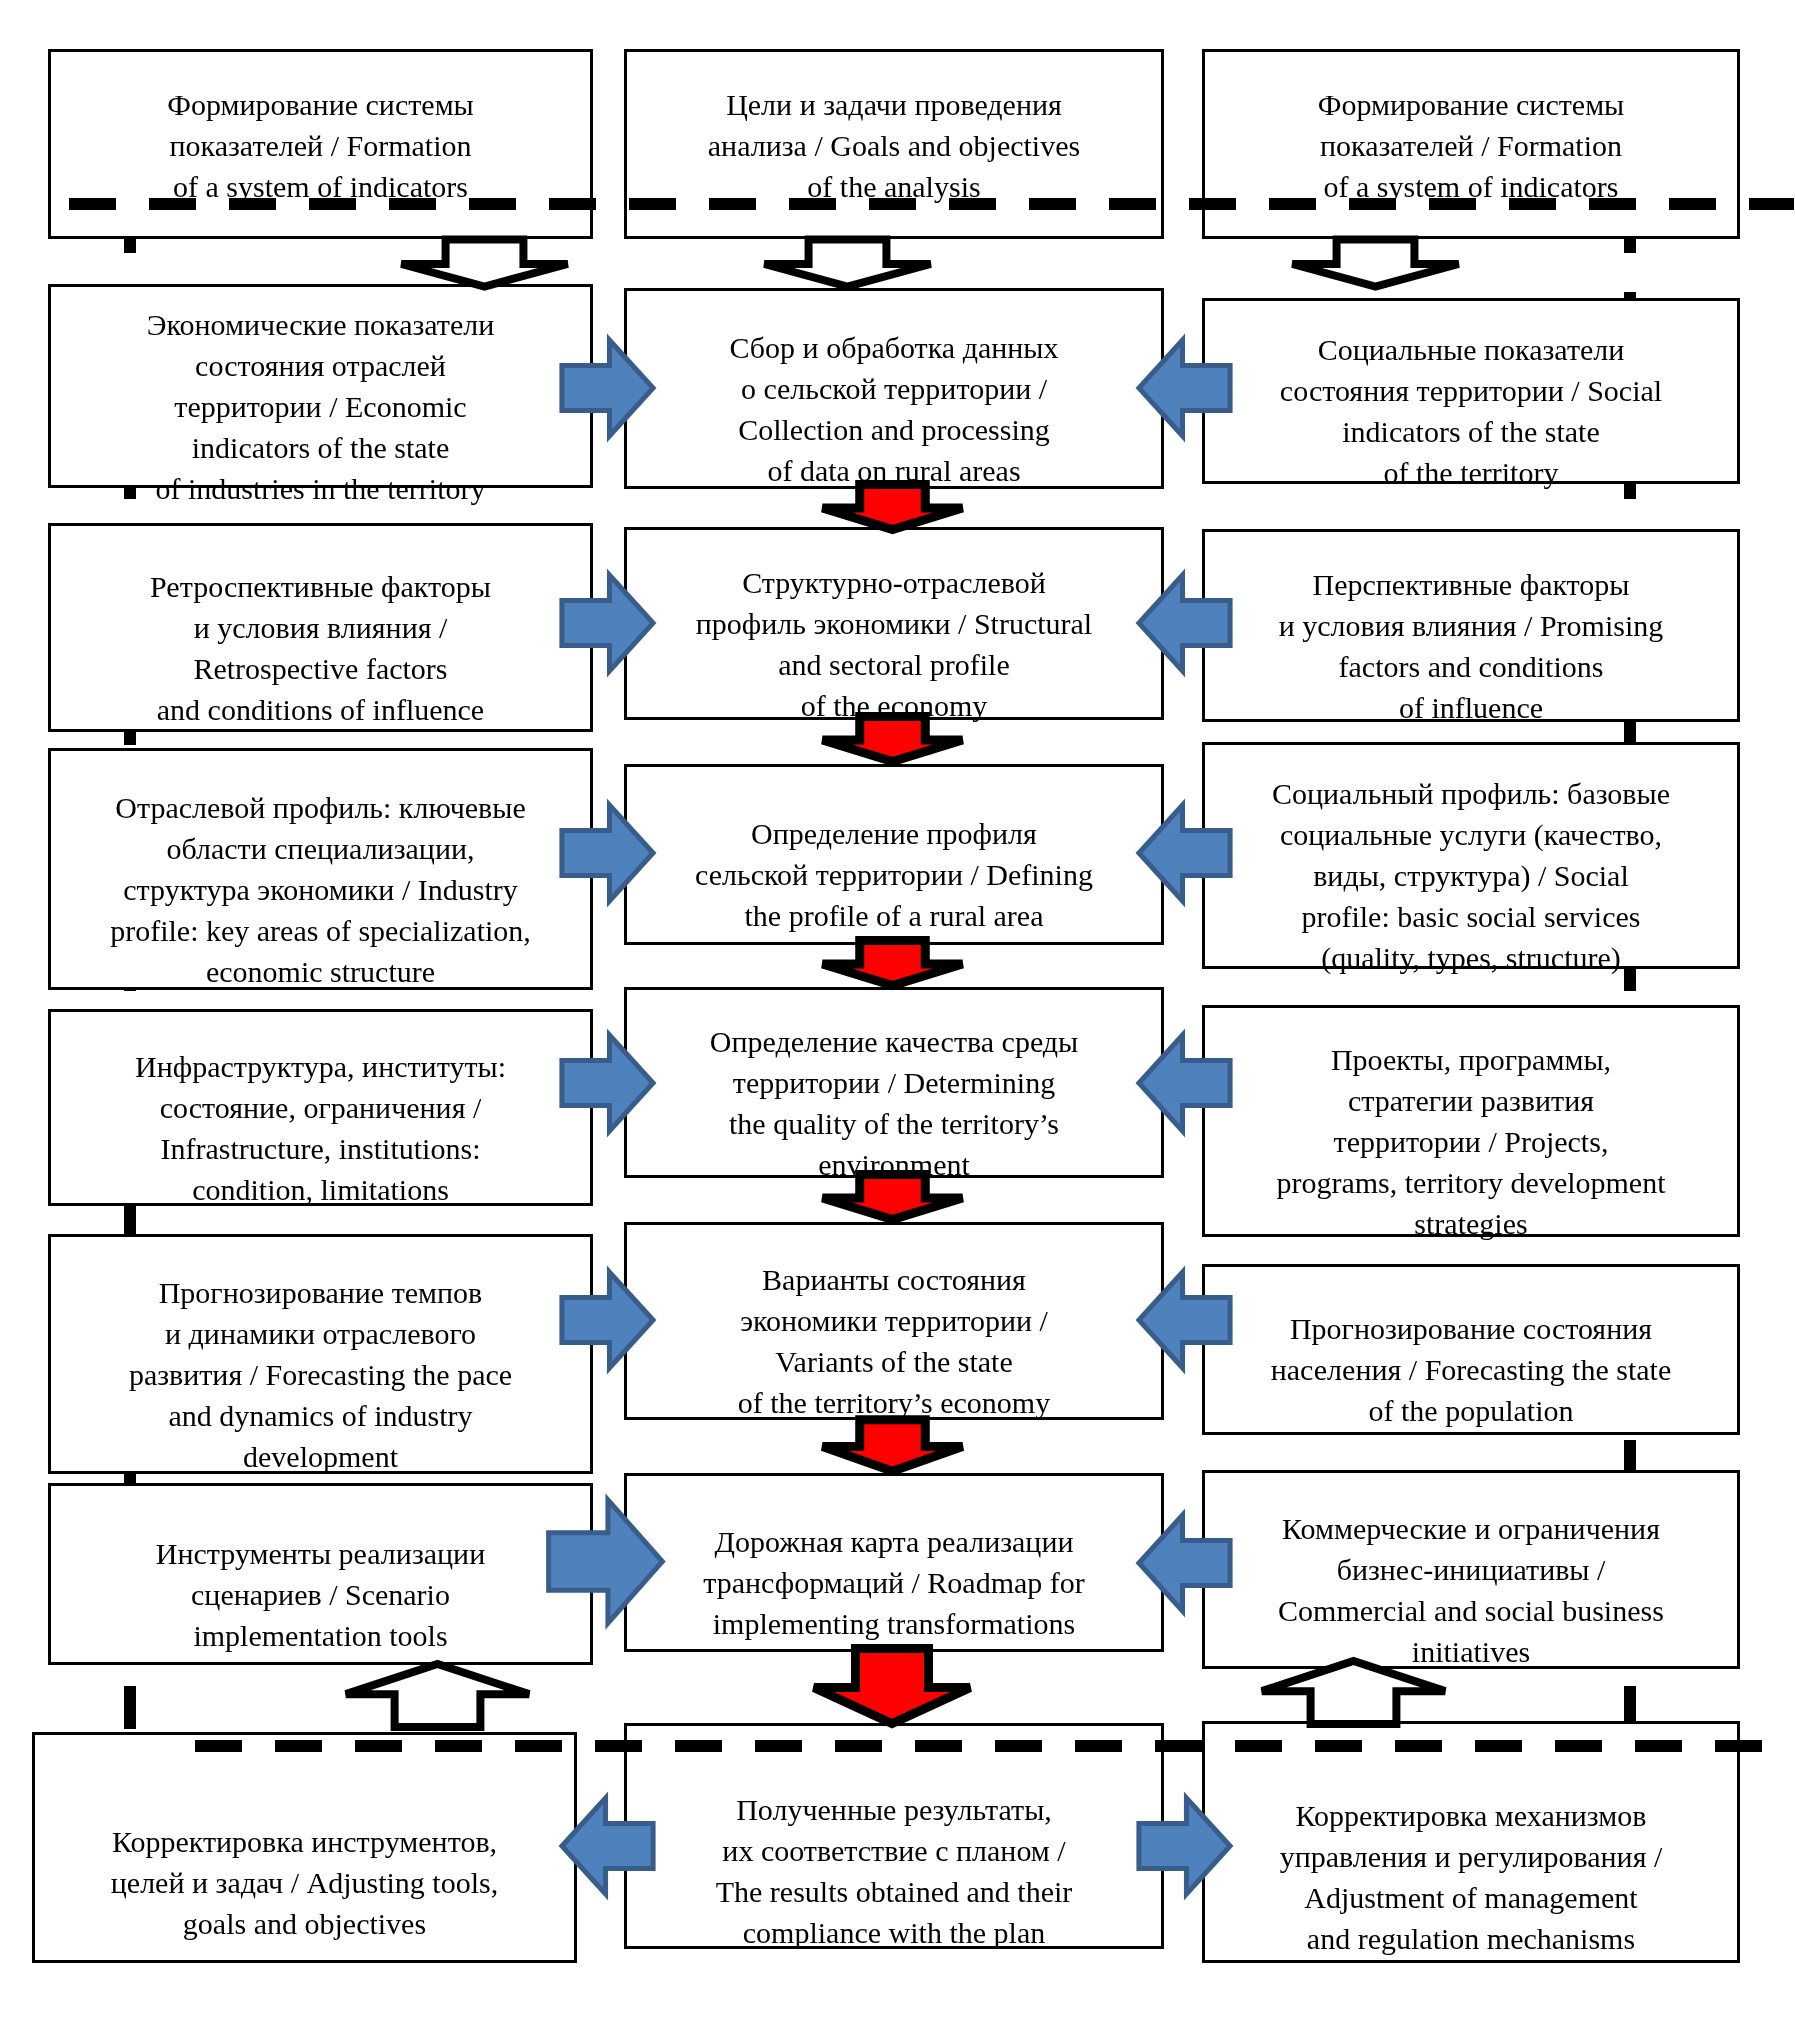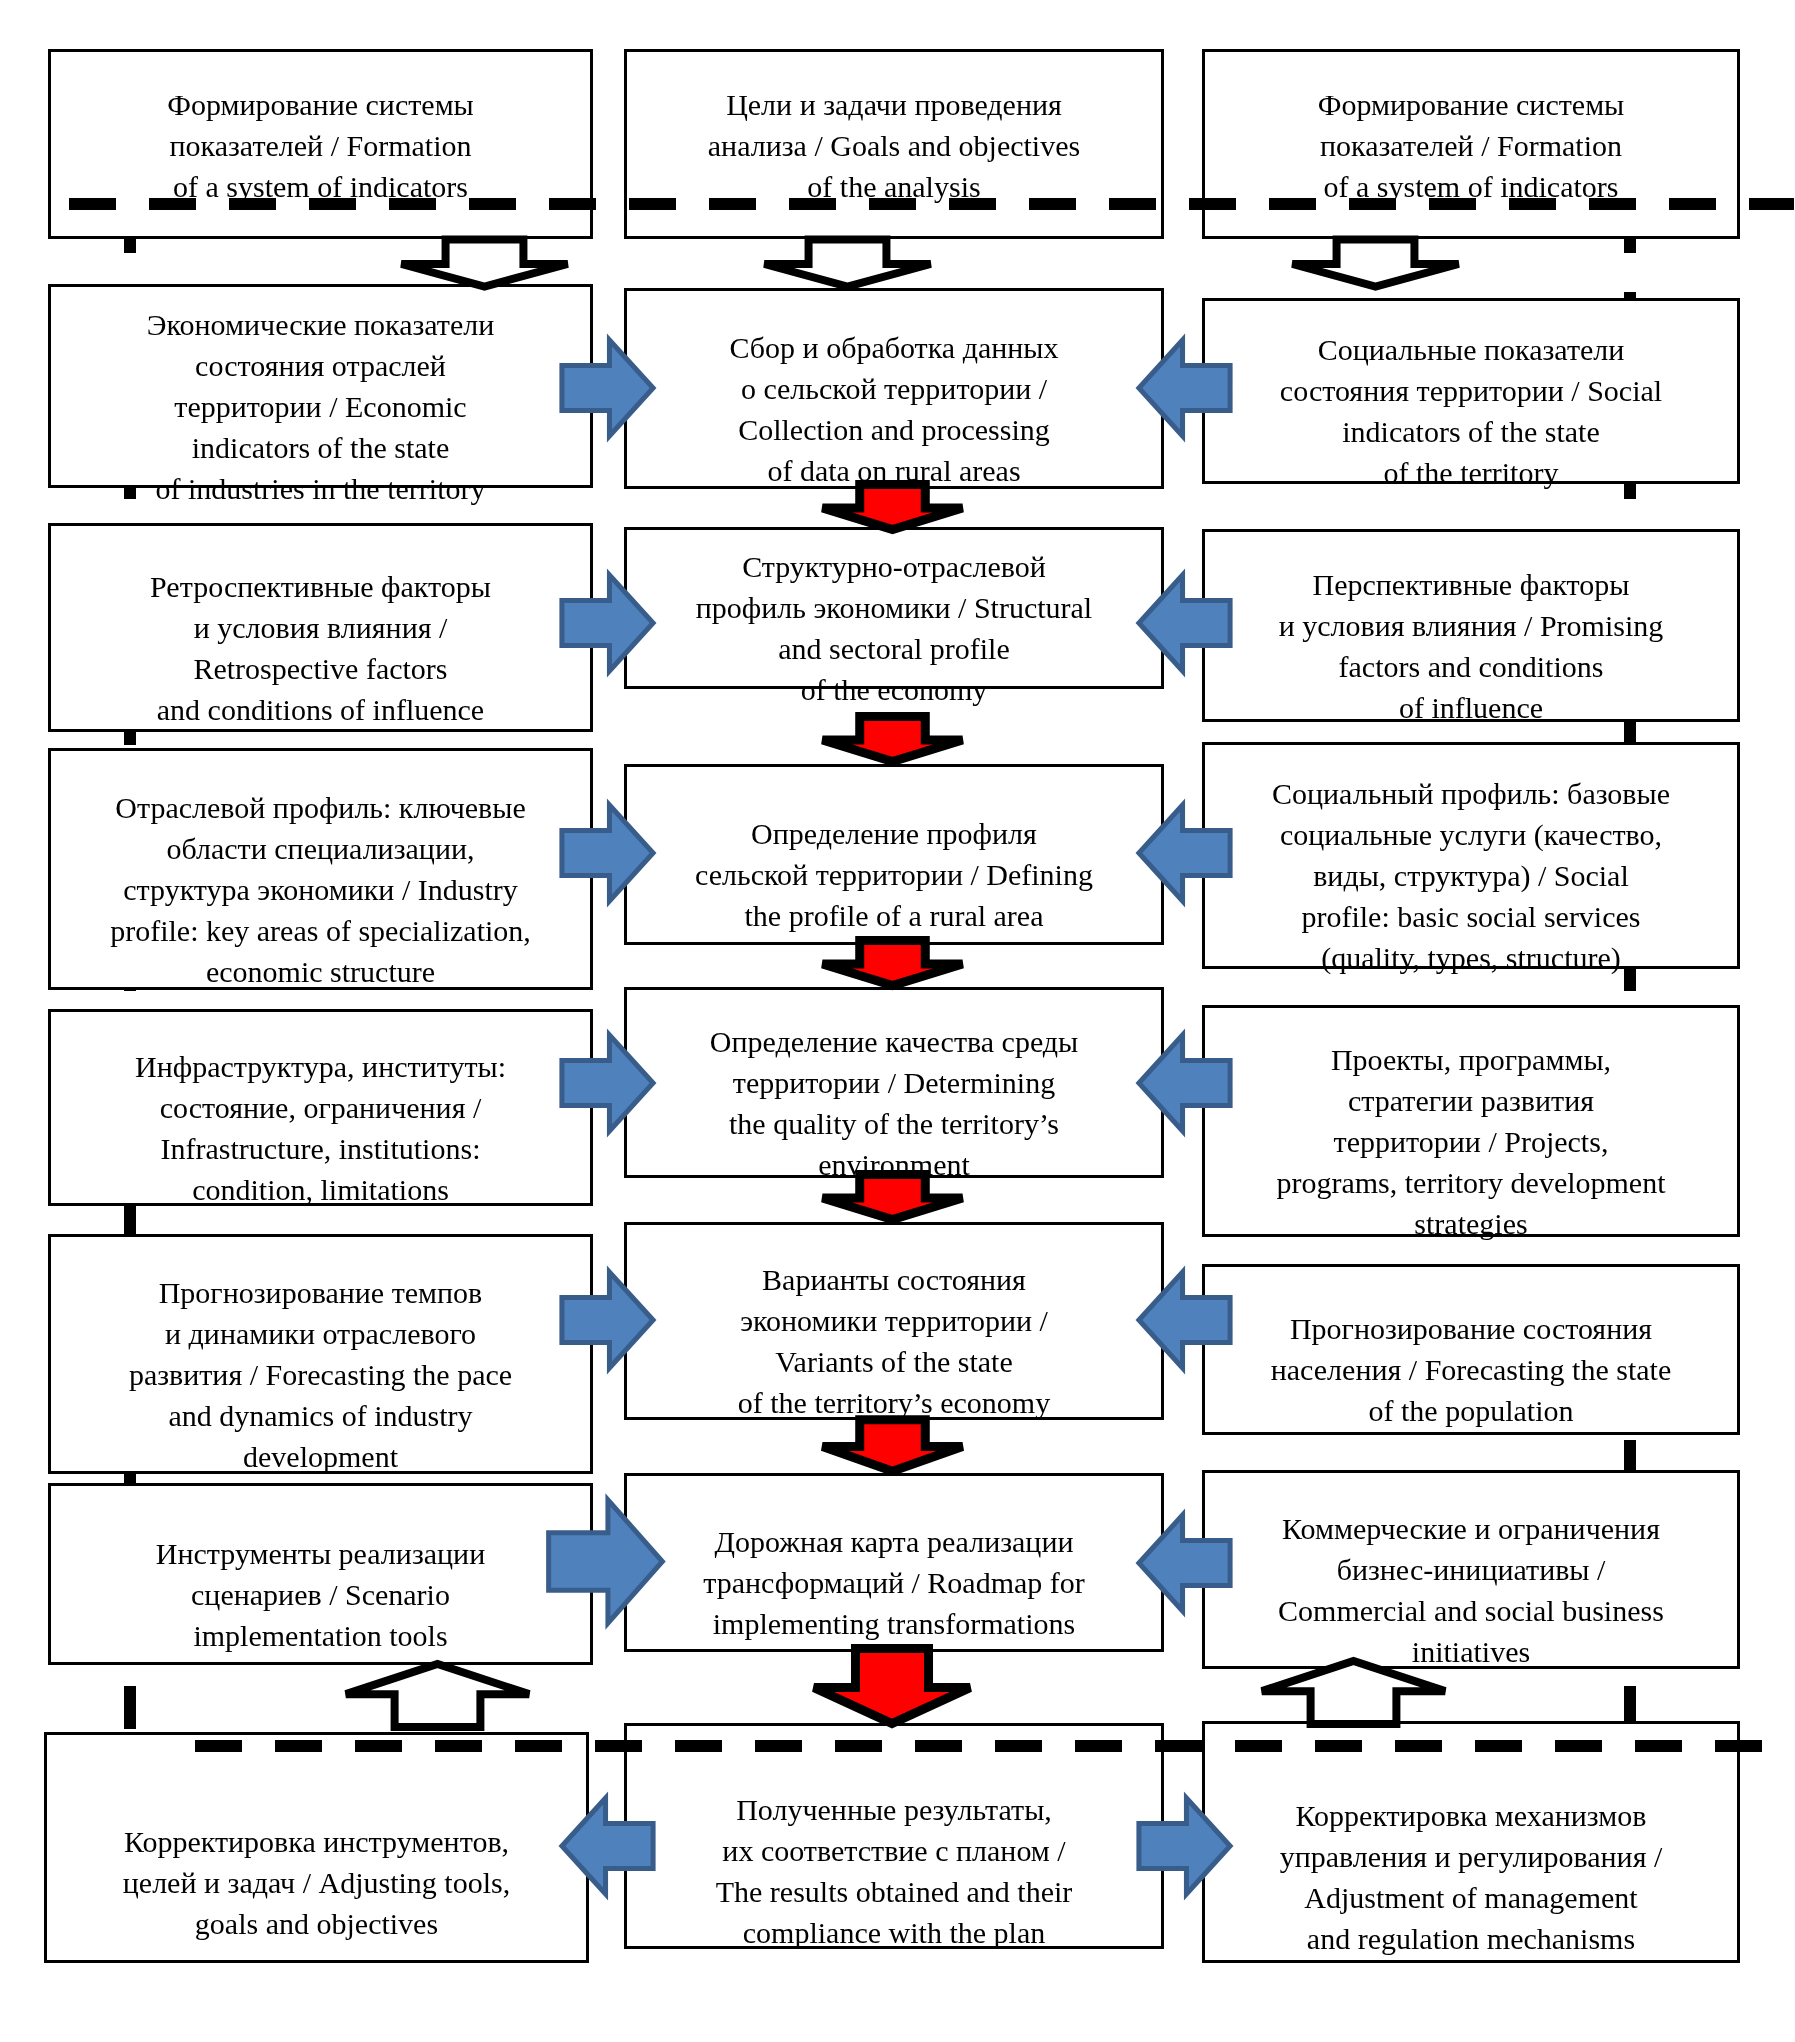--- a/index.html
+++ b/index.html
@@ -86,21 +86,21 @@
 indicators of the state
 of the territory</div>
     </div>
 
   <div class="box" style="left:48px;top:523px;width:545px;height:209px">
       <div class="box-text">Ретроспективные факторы
 и условия влияния /
 Retrospective factors
 and conditions of influence</div>
     </div>
-  <div class="box" style="left:624px;top:527px;width:540px;height:162px">
+  <div class="box" style="left:624px;top:527px;width:540px;height:193px">
       <div class="box-text">Структурно-отраслевой
 профиль экономики / Structural
 and sectoral profile
 of the economy</div>
     </div>
   <div class="box" style="left:1202px;top:529px;width:538px;height:193px">
       <div class="box-text">Перспективные факторы
 и условия влияния / Promising
 factors and conditions
 of influence</div>
@@ -175,21 +175,21 @@
 трансформаций / Roadmap for
 implementing transformations</div>
     </div>
   <div class="box" style="left:1202px;top:1470px;width:538px;height:199px">
       <div class="box-text">Коммерческие и ограничения
 бизнес-инициативы /
 Commercial and social business
 initiatives</div>
     </div>
 
-  <div class="box" style="left:44px;top:1732px;width:545px;height:231px;padding-top:35px">
+  <div class="box" style="left:32px;top:1732px;width:545px;height:231px;padding-top:35px">
       <div class="box-text">Корректировка инструментов,
 целей и задач / Adjusting tools,
 goals and objectives</div>
     </div>
   <div class="box" style="left:624px;top:1723px;width:540px;height:226px;padding-top:35px">
       <div class="box-text">Полученные результаты,
 их соответствие с планом /
 The results obtained and their
 compliance with the plan</div>
     </div>

